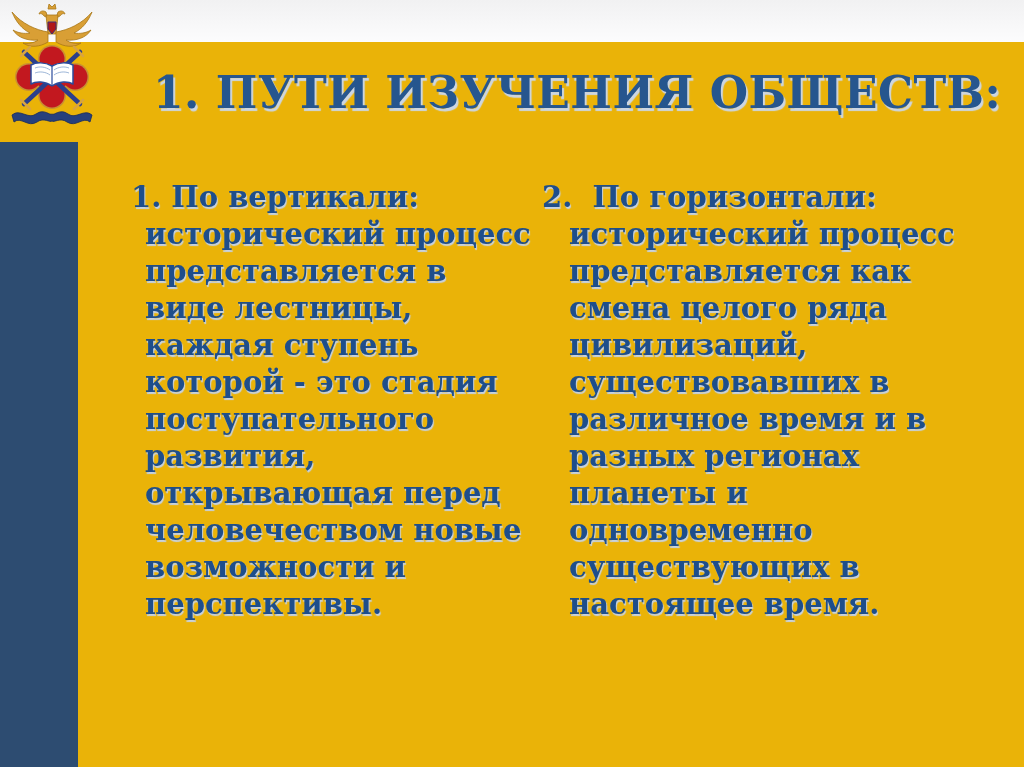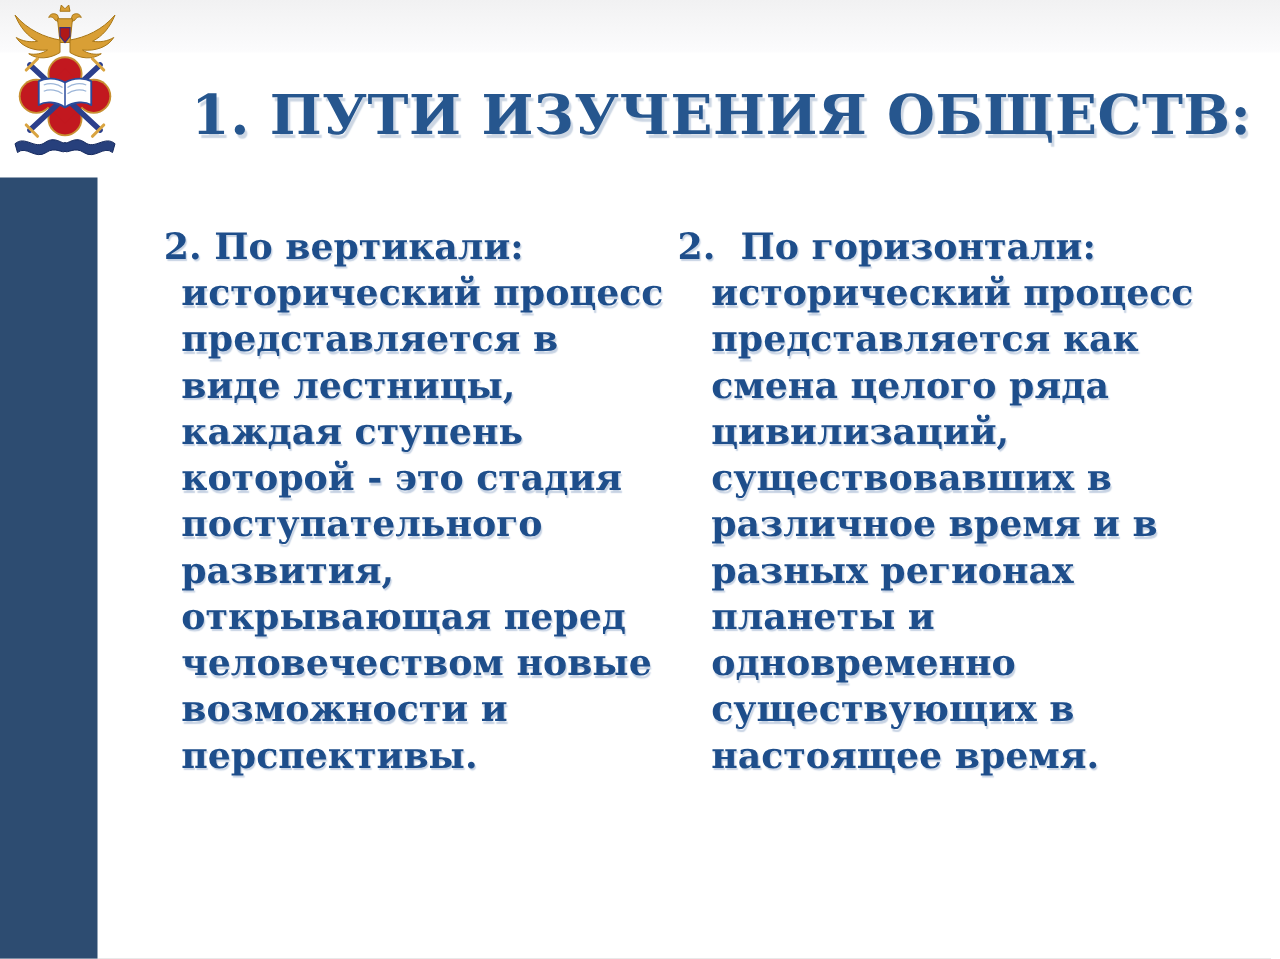--- a/index.html
+++ b/index.html
@@ -2,21 +2,21 @@
 <html lang="ru"><head>
 <meta charset="utf-8">
 <title>Slide</title>
 <style>
   html, body { margin: 0; padding: 0; }
   body { background: #888; }
   .slide {
     position: relative;
     width: 1024px;
     height: 767px;
-    background: #ffffff;
+    background: #eab308;
     overflow: hidden;
     font-family: "DejaVu Serif", "Liberation Serif", serif;
   }
   .top-band {
     position: absolute;
     left: 0; top: 0;
     width: 100%; height: 42px;
     background: linear-gradient(#f1f1f2, #fcfcfd);
   }
   .side-bar {
@@ -122,21 +122,21 @@
       <path d="M44,64 C37,60 28,60 23,63 L23,82 C28,79 37,79 44,84 C51,79 60,79 65,82 L65,63 C60,60 51,60 44,64 Z" fill="#ffffff" stroke="#2b4b9c" stroke-width="1.5" stroke-linejoin="round"></path>
       <path d="M44,64 L44,84" stroke="#2b4b9c" stroke-width="1.2" fill="none"></path>
       <path d="M27,66 C32,64 38,65 42,68 M46,68 C50,65 56,64 61,66 M27,71 C32,69 38,70 42,73 M46,73 C50,70 56,69 61,71" fill="none" stroke="#9db6d8" stroke-width="1"></path>
     </g>
 
     <path d="M4,113 C12,106 20,118 28,112 C36,106 42,114 44,112 C46,114 52,106 60,112 C68,118 76,106 84,113 L82,120 C75,114 68,126 59,120 C52,115 46,121 44,119 C42,121 36,115 29,120 C20,126 13,114 6,120 Z" fill="#27407c" stroke="#15295e" stroke-width="0.8"></path>
   </svg>
 
   <h1 class="slide-title">1. ПУТИ ИЗУЧЕНИЯ ОБЩЕСТВ:</h1>
 
-  <p class="column left">2. По вертикали:
+  <p class="column left">1. По вертикали:
 исторический процесс
 представляется в
 виде лестницы,
 каждая ступень
 которой - это стадия
 поступательного
 развития,
 открывающая перед
 человечеством новые
 возможности и

